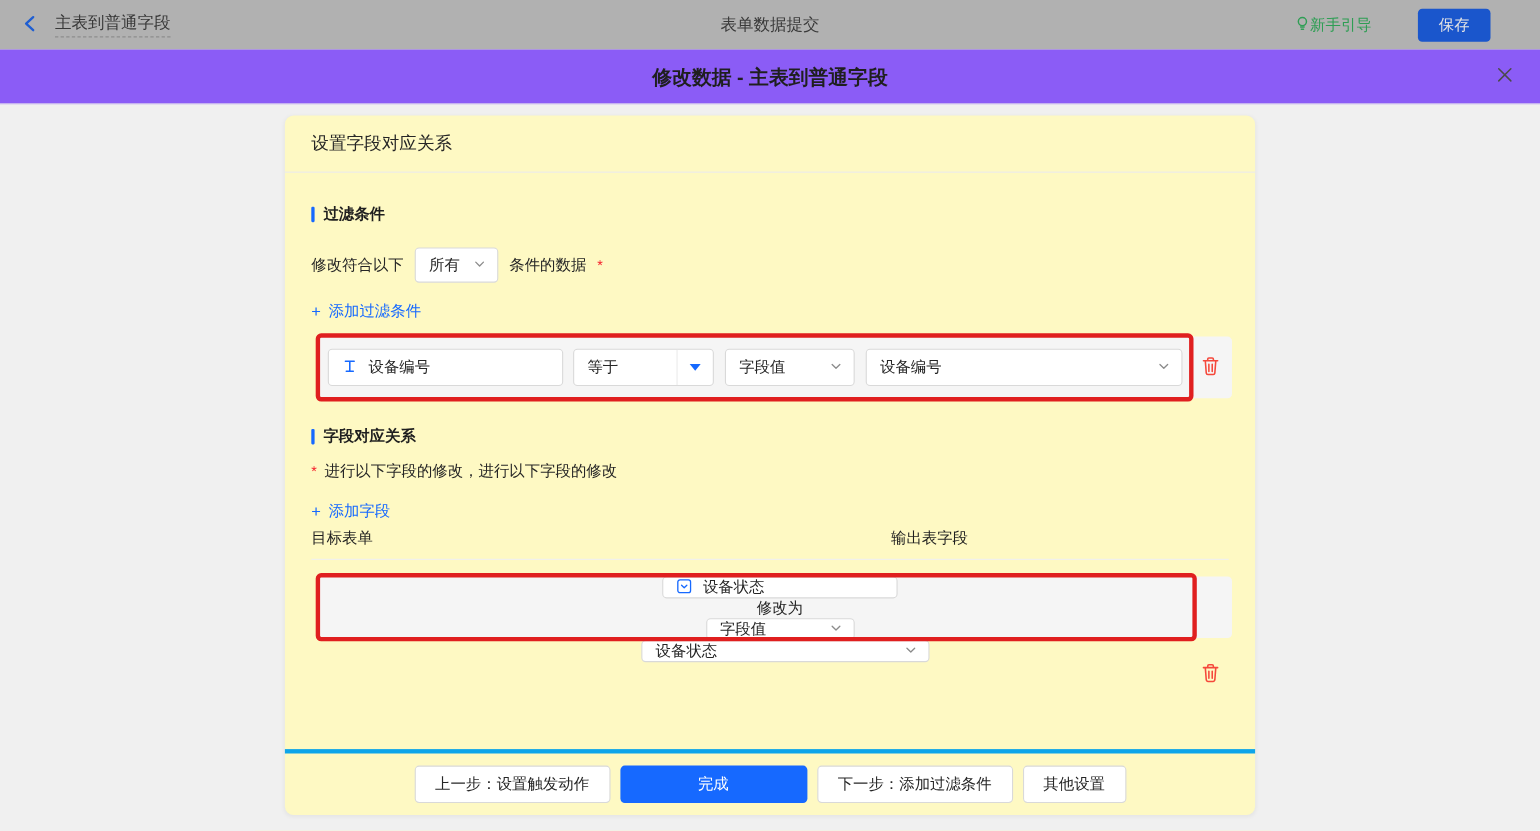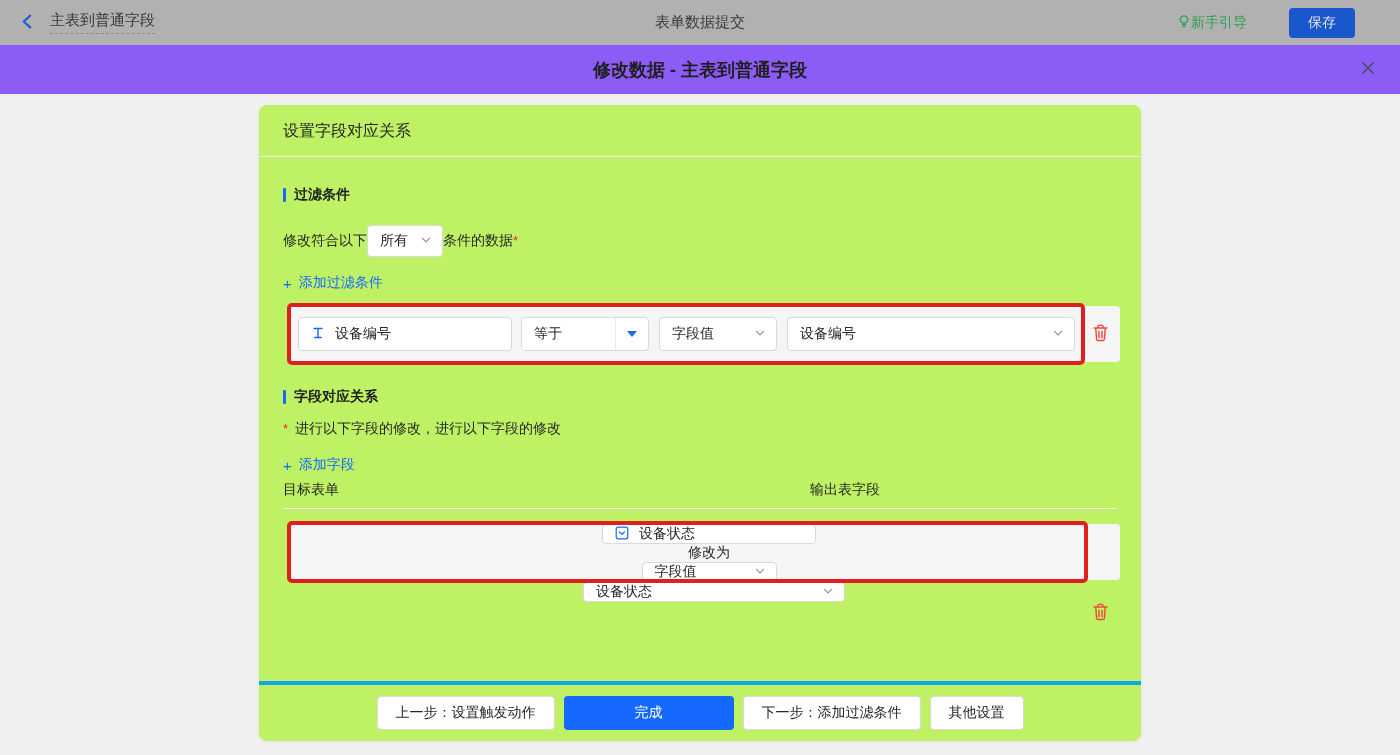--- a/index.html
+++ b/index.html
@@ -20,30 +20,30 @@
 
   
   .dialog-header { position:absolute; top:45px; left:0; width:100%; height:50px; background:#8b5cf6;
                    border-bottom:1px solid #ececec; display:flex; align-items:center; justify-content:center; }
   .dialog-title { font-size:18px; font-weight:700; color:#1f1f1f; }
   .close-btn { position:absolute; right:24px; top:0; bottom:0; display:flex; align-items:center;
                background:none; border:none; cursor:pointer; }
 
   
   .page { position:absolute; top:95px; left:0; right:0; bottom:0; background:#f0f0f0; }
-  .card { width:882px; height:636px; margin:10px auto 0; background:#bef264; border-radius:8px;
+  .card { width:882px; height:636px; margin:10px auto 0; background:#fef9c3; border-radius:8px;
           display:flex; flex-direction:column; box-shadow:0 1px 4px rgba(0,0,0,0.05); }
   .card-header { height:52px; line-height:51px; padding:0 24px; font-size:16px; color:#262626;
                  border-bottom:1px solid #ececec; }
   .card-body { flex:1; padding:30px 24px 0; }
 
   .section-title { display:flex; align-items:center; gap:8px; font-size:14px; font-weight:700; color:#1f1f1f; height:16px; }
   .section-bar { width:3px; height:14px; background:#1669ff; border-radius:1px; }
 
-  .cond-row { display:flex; align-items:center; margin-top:22px; font-size:14px; color:#262626; height:32px; }
+  .cond-row { display:flex; align-items:center; gap:10px; margin-top:22px; font-size:14px; color:#262626; height:32px; }
   .select { height:34px; border:1px solid #d9d9d9; border-radius:4px; background:#fff;
             display:flex; align-items:center; justify-content:space-between;
             padding:0 10px 0 12px; font-size:14px; color:#262626; cursor:pointer; }
   .cond-select { width:76px; height:32px; }
 
   .add-link { margin-top:16px; height:20px; color:#1669ff; font-size:14px; display:flex; align-items:center;
               gap:7px; width:max-content; cursor:pointer; }
   .plus { font-size:15px; line-height:1; }
 
   .row-strip { position:relative; margin-top:13px; margin-left:7px; width:830px; height:56px;

